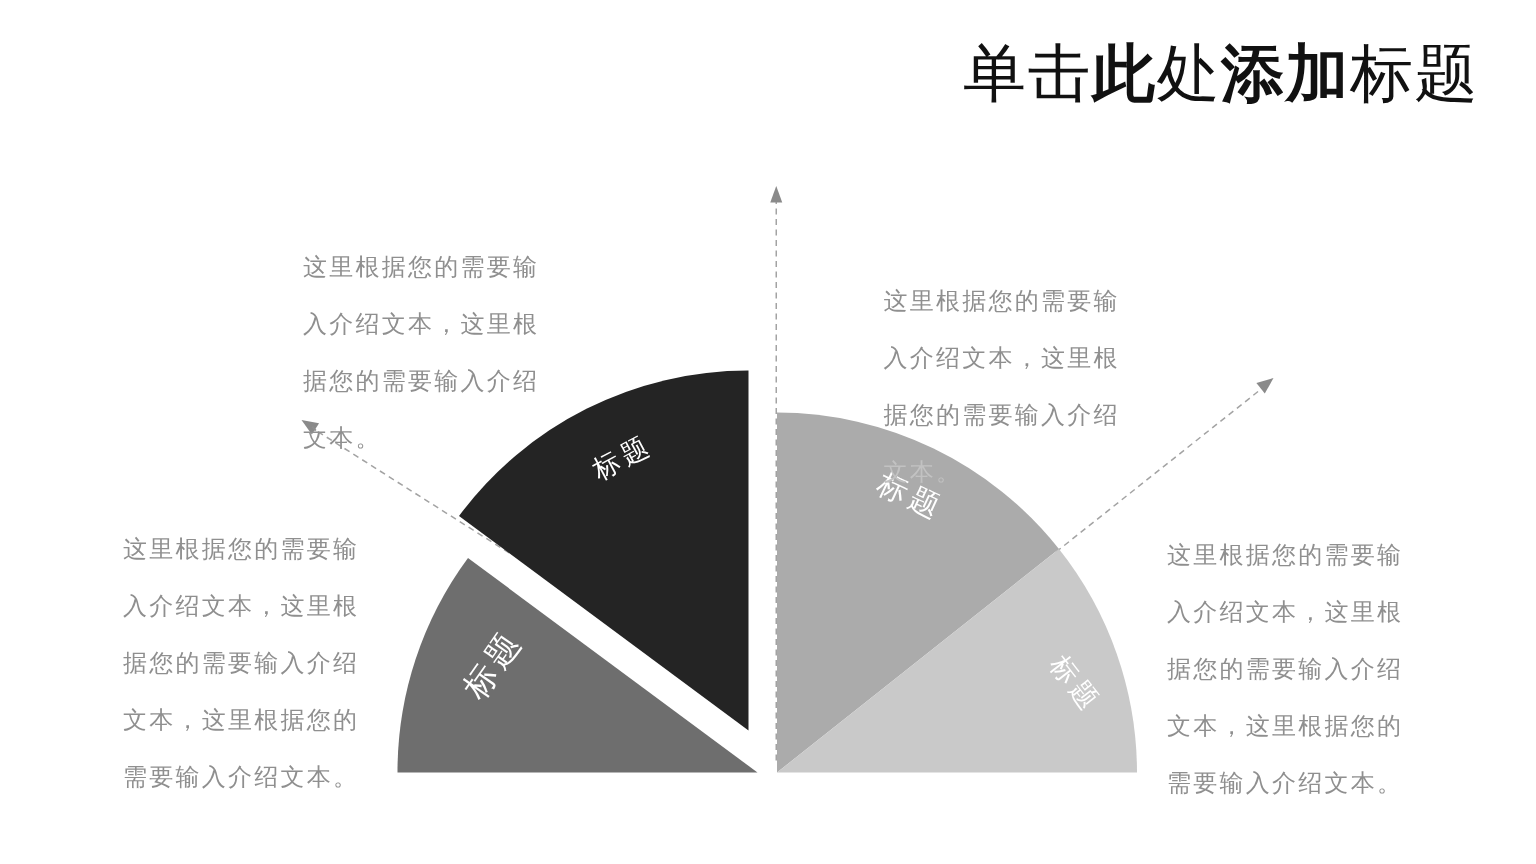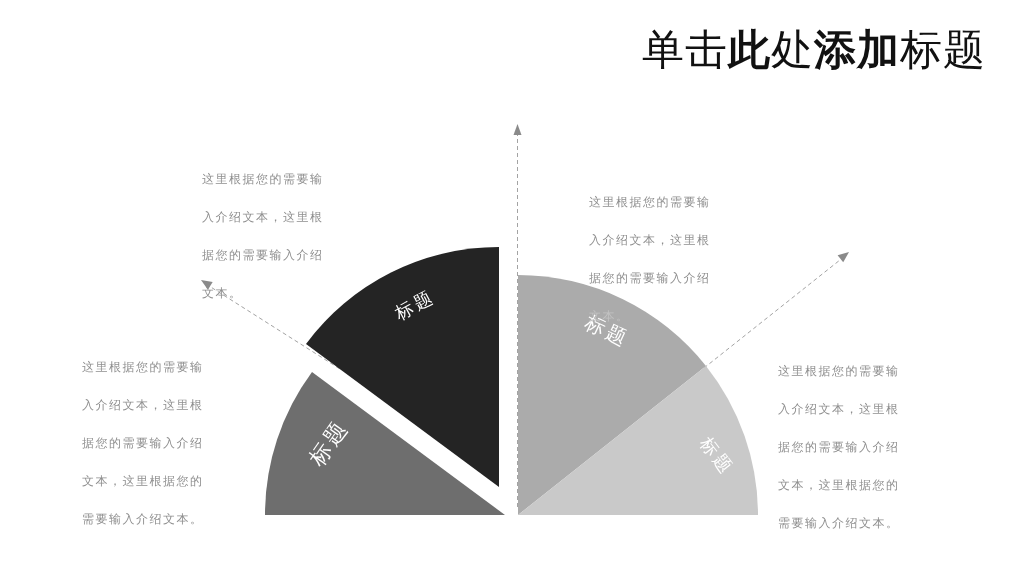--- a/index.html
+++ b/index.html
@@ -32,21 +32,21 @@
     letter-spacing:3px;
     transform-origin:center center;
   }
   .lbl-left        {left:329px;top:443px;font-size:22px;transform:translate(-50%,-50%) rotate(-55deg);}
   .lbl-upper-left  {left:415px;top:305px;font-size:18px;transform:translate(-50%,-50%) rotate(-28deg);}
   .lbl-upper-right {left:607px;top:331px;font-size:20px;transform:translate(-50%,-50%) rotate(25deg);}
   .lbl-right       {left:717px;top:456px;font-size:18px;transform:translate(-50%,-50%) rotate(52deg);}
   
   .desc{
     position:absolute;
-    font-size:12px;
+    font-size:16px;
     line-height:38px;
     letter-spacing:1.5px;
     color:#8f8f8f;
     white-space:nowrap;
   }
   .desc-top-left    {left:202px;top:160px;}
   .desc-top-right   {left:589px;top:183px;}
   .desc-bottom-left {left:82px; top:348px;}
   .desc-bottom-right{left:778px;top:352px;}
   .desc .line-light{color:#c2c2c2;}

